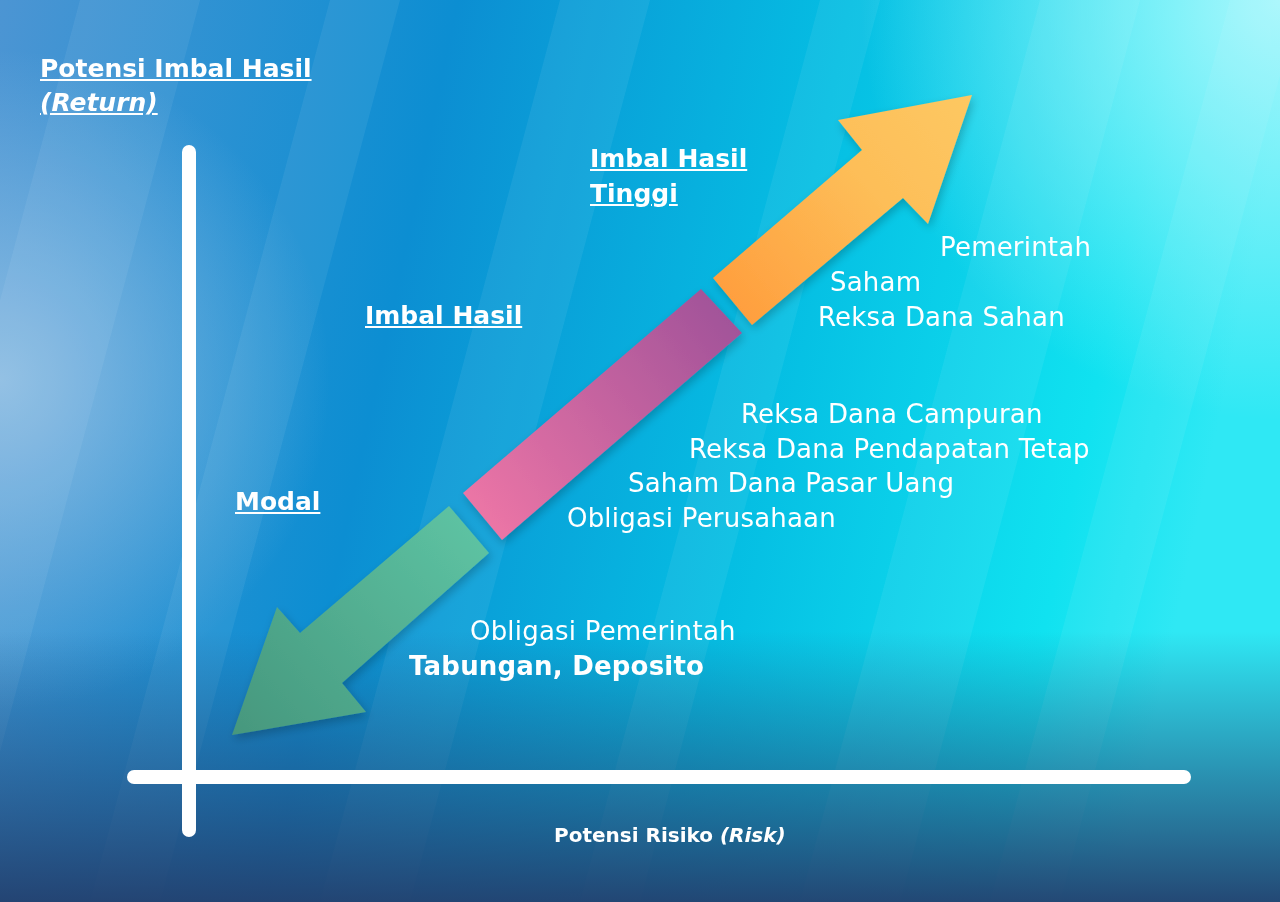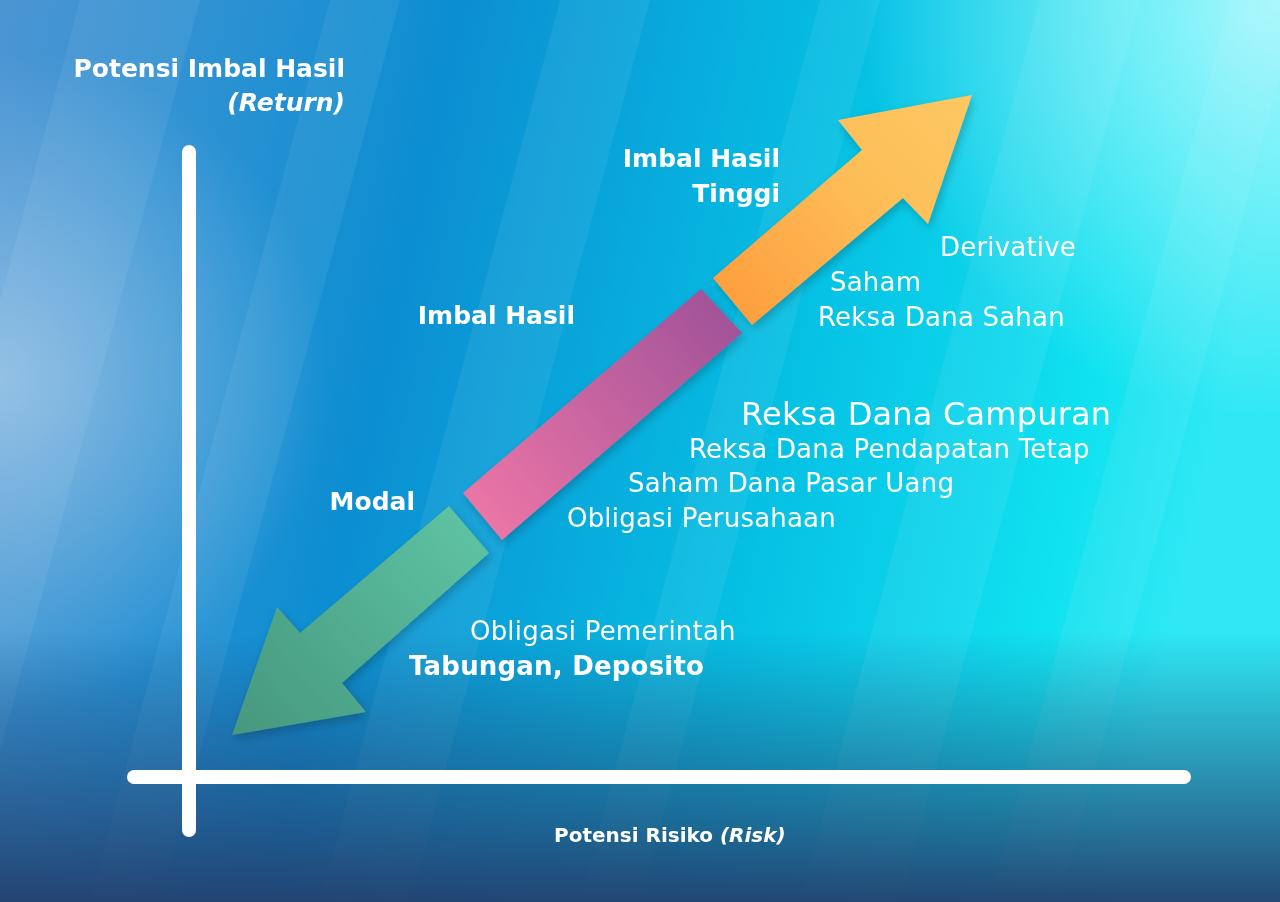--- a/index.html
+++ b/index.html
@@ -3,21 +3,21 @@
 <meta charset="utf-8">
 <style>
   html, body { margin: 0; padding: 0; }
   body { width: 1280px; height: 902px; overflow: hidden; position: relative;
          font-family: "DejaVu Sans", sans-serif; }
   #bg { position: absolute; inset: 0; }
   #stage { position: absolute; inset: 0; width: 1280px; height: 902px; }
   .lbl { position: absolute; color: #ffffff; white-space: nowrap; }
   .bold { font-weight: bold; font-family: "DejaVu Sans", sans-serif; }
   .reg { font-family: "DejaVu Sans", sans-serif; font-weight: normal; letter-spacing: 0.2px; }
-  .center { text-align: right; }
+  .center { text-align: left; text-decoration: underline; }
   .line { display: block; }
   .ital { font-style: italic; }
 </style>
 </head>
 <body>
 
 <svg id="bg" width="1280" height="902" viewBox="0 0 1280 902" xmlns="http://www.w3.org/2000/svg">
   <defs>
     <linearGradient id="gMain" x1="0" y1="0" x2="1" y2="0.15">
       <stop offset="0" stop-color="#4C95D3"></stop>
@@ -99,29 +99,29 @@
 
   <div class="lbl bold" style="left:554px; top:819px; font-size:20px; line-height:32px;">
     <span>Potensi Risiko </span><span class="ital">(Risk)</span>
   </div>
 
   <div class="lbl bold center" style="left:590px; top:141px; width:190px; font-size:25px; line-height:35px;">
     <span class="line">Imbal Hasil</span>
     <span class="line">Tinggi</span>
   </div>
 
-  <div class="lbl reg" style="left:940px; top:230px; font-size:26px; line-height:34px;">Derivative</div>
+  <div class="lbl reg" style="left:940px; top:230px; font-size:26px; line-height:34px;">Pemerintah</div>
   <div class="lbl reg" style="left:830px; top:265px; font-size:26px; line-height:34px;">Saham</div>
   <div class="lbl reg" style="left:818px; top:300px; font-size:26px; line-height:34px;">Reksa Dana Sahan</div>
 
   <div class="lbl bold center" style="left:365px; top:298px; width:210px; font-size:25px; line-height:35px;">
     <span class="line">Imbal Hasil</span>
   </div>
 
-  <div class="lbl reg" style="left:741px; top:397px; font-size:32px; line-height:34px;">Reksa Dana Campuran</div>
+  <div class="lbl reg" style="left:741px; top:397px; font-size:26px; line-height:34px;">Reksa Dana Campuran</div>
   <div class="lbl reg" style="left:689px; top:432px; font-size:26px; line-height:34px;">Reksa Dana Pendapatan Tetap</div>
   <div class="lbl reg" style="left:628px; top:466px; font-size:26px; line-height:34px;">Saham Dana Pasar Uang</div>
   <div class="lbl reg" style="left:567px; top:501px; font-size:26px; line-height:34px;">Obligasi Perusahaan</div>
 
   <div class="lbl bold center" style="left:235px; top:484px; width:180px; font-size:25px; line-height:35px;">
     <span class="line">Modal</span>
   </div>
 
   <div class="lbl reg" style="left:470px; top:614px; font-size:26px; line-height:34px;">Obligasi Pemerintah</div>
   <div class="lbl reg" style="left:409px; top:649px; font-size:26px; line-height:34px;font-weight:bold;">Tabungan, Deposito</div>

